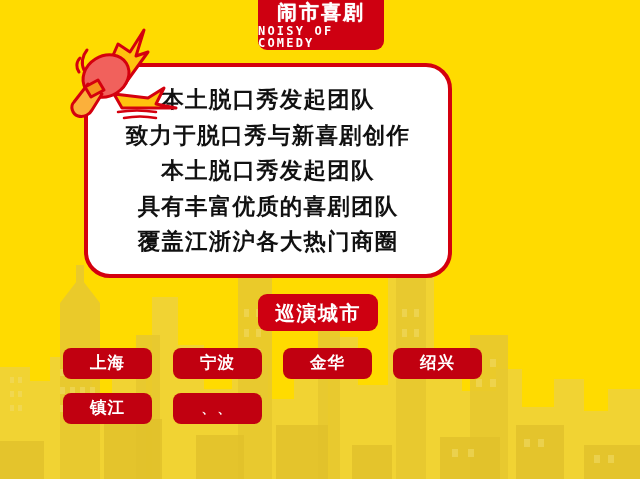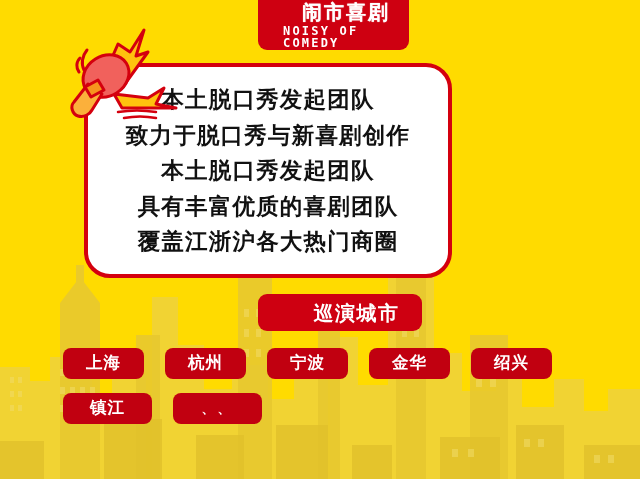--- a/index.html
+++ b/index.html
@@ -11,21 +11,21 @@
   }
   #poster{position:absolute;inset:0;background:#FFDB00;overflow:hidden;}
 
   
   #cityscape{position:absolute;left:0;right:0;bottom:0;height:230px;z-index:1;}
 
   
   #logo-badge{
     position:absolute;left:258px;top:0;width:126px;height:50px;
     background:#CE0011;border-radius:0 0 9px 9px;z-index:6;
-    display:flex;flex-direction:column;align-items:center;justify-content:center;padding-left:25px;
+    display:flex;flex-direction:column;align-items:center;justify-content:center;
   }
   #logo-cn{
     color:#FFFFFF;font-size:20px;font-weight:bold;letter-spacing:2px;
     line-height:1;margin-bottom:3px;
     font-family:"DejaVu Sans","Liberation Sans",sans-serif;
     text-shadow:0 0 1px #fff;
   }
   #logo-en{
     color:#FFFFFF;font-size:12px;font-weight:bold;letter-spacing:2.2px;
     line-height:1;font-family:"DejaVu Sans Mono","Liberation Mono",monospace;
@@ -42,23 +42,23 @@
     color:#111111;font-size:22.5px;font-weight:bold;letter-spacing:1.2px;
     line-height:1;margin:6.5px 0;white-space:nowrap;
     font-family:"DejaVu Sans","Liberation Sans",sans-serif;
   }
 
   
   #mic-decoration{position:absolute;left:52px;top:24px;width:132px;height:104px;z-index:7;}
 
   
   #tour-heading-badge{
-    position:absolute;left:258px;top:294px;width:131px;height:37px;
+    position:absolute;left:258px;top:294px;width:120px;height:37px;
     background:#CE0011;border-radius:9px;z-index:5;
-    display:flex;align-items:center;justify-content:center;padding-left:33px;
+    display:flex;align-items:center;justify-content:center;
   }
   #tour-heading-label{
     color:#FFFFFF;font-size:20px;font-weight:bold;letter-spacing:1.5px;line-height:1;
     font-family:"DejaVu Sans","Liberation Sans",sans-serif;
   }
 
   #city-grid{
     position:absolute;left:63px;top:348px;width:489px;z-index:5;
     display:flex;flex-direction:column;gap:14px;
   }
@@ -204,23 +204,20 @@
     <span id="tour-heading-label">巡演城市</span>
   </div>
 
   <div id="city-grid">
 
     <div class="city-row">
       <div class="city-btn">
         <span class="city-label">上海</span>
       </div>
       <div class="city-btn">
-        <span class="city-label">杭州</span>
-      </div>
-      <div class="city-btn">
         <span class="city-label">宁波</span>
       </div>
       <div class="city-btn">
         <span class="city-label">金华</span>
       </div>
       <div class="city-btn">
         <span class="city-label">绍兴</span>
       </div>
     </div>
 

